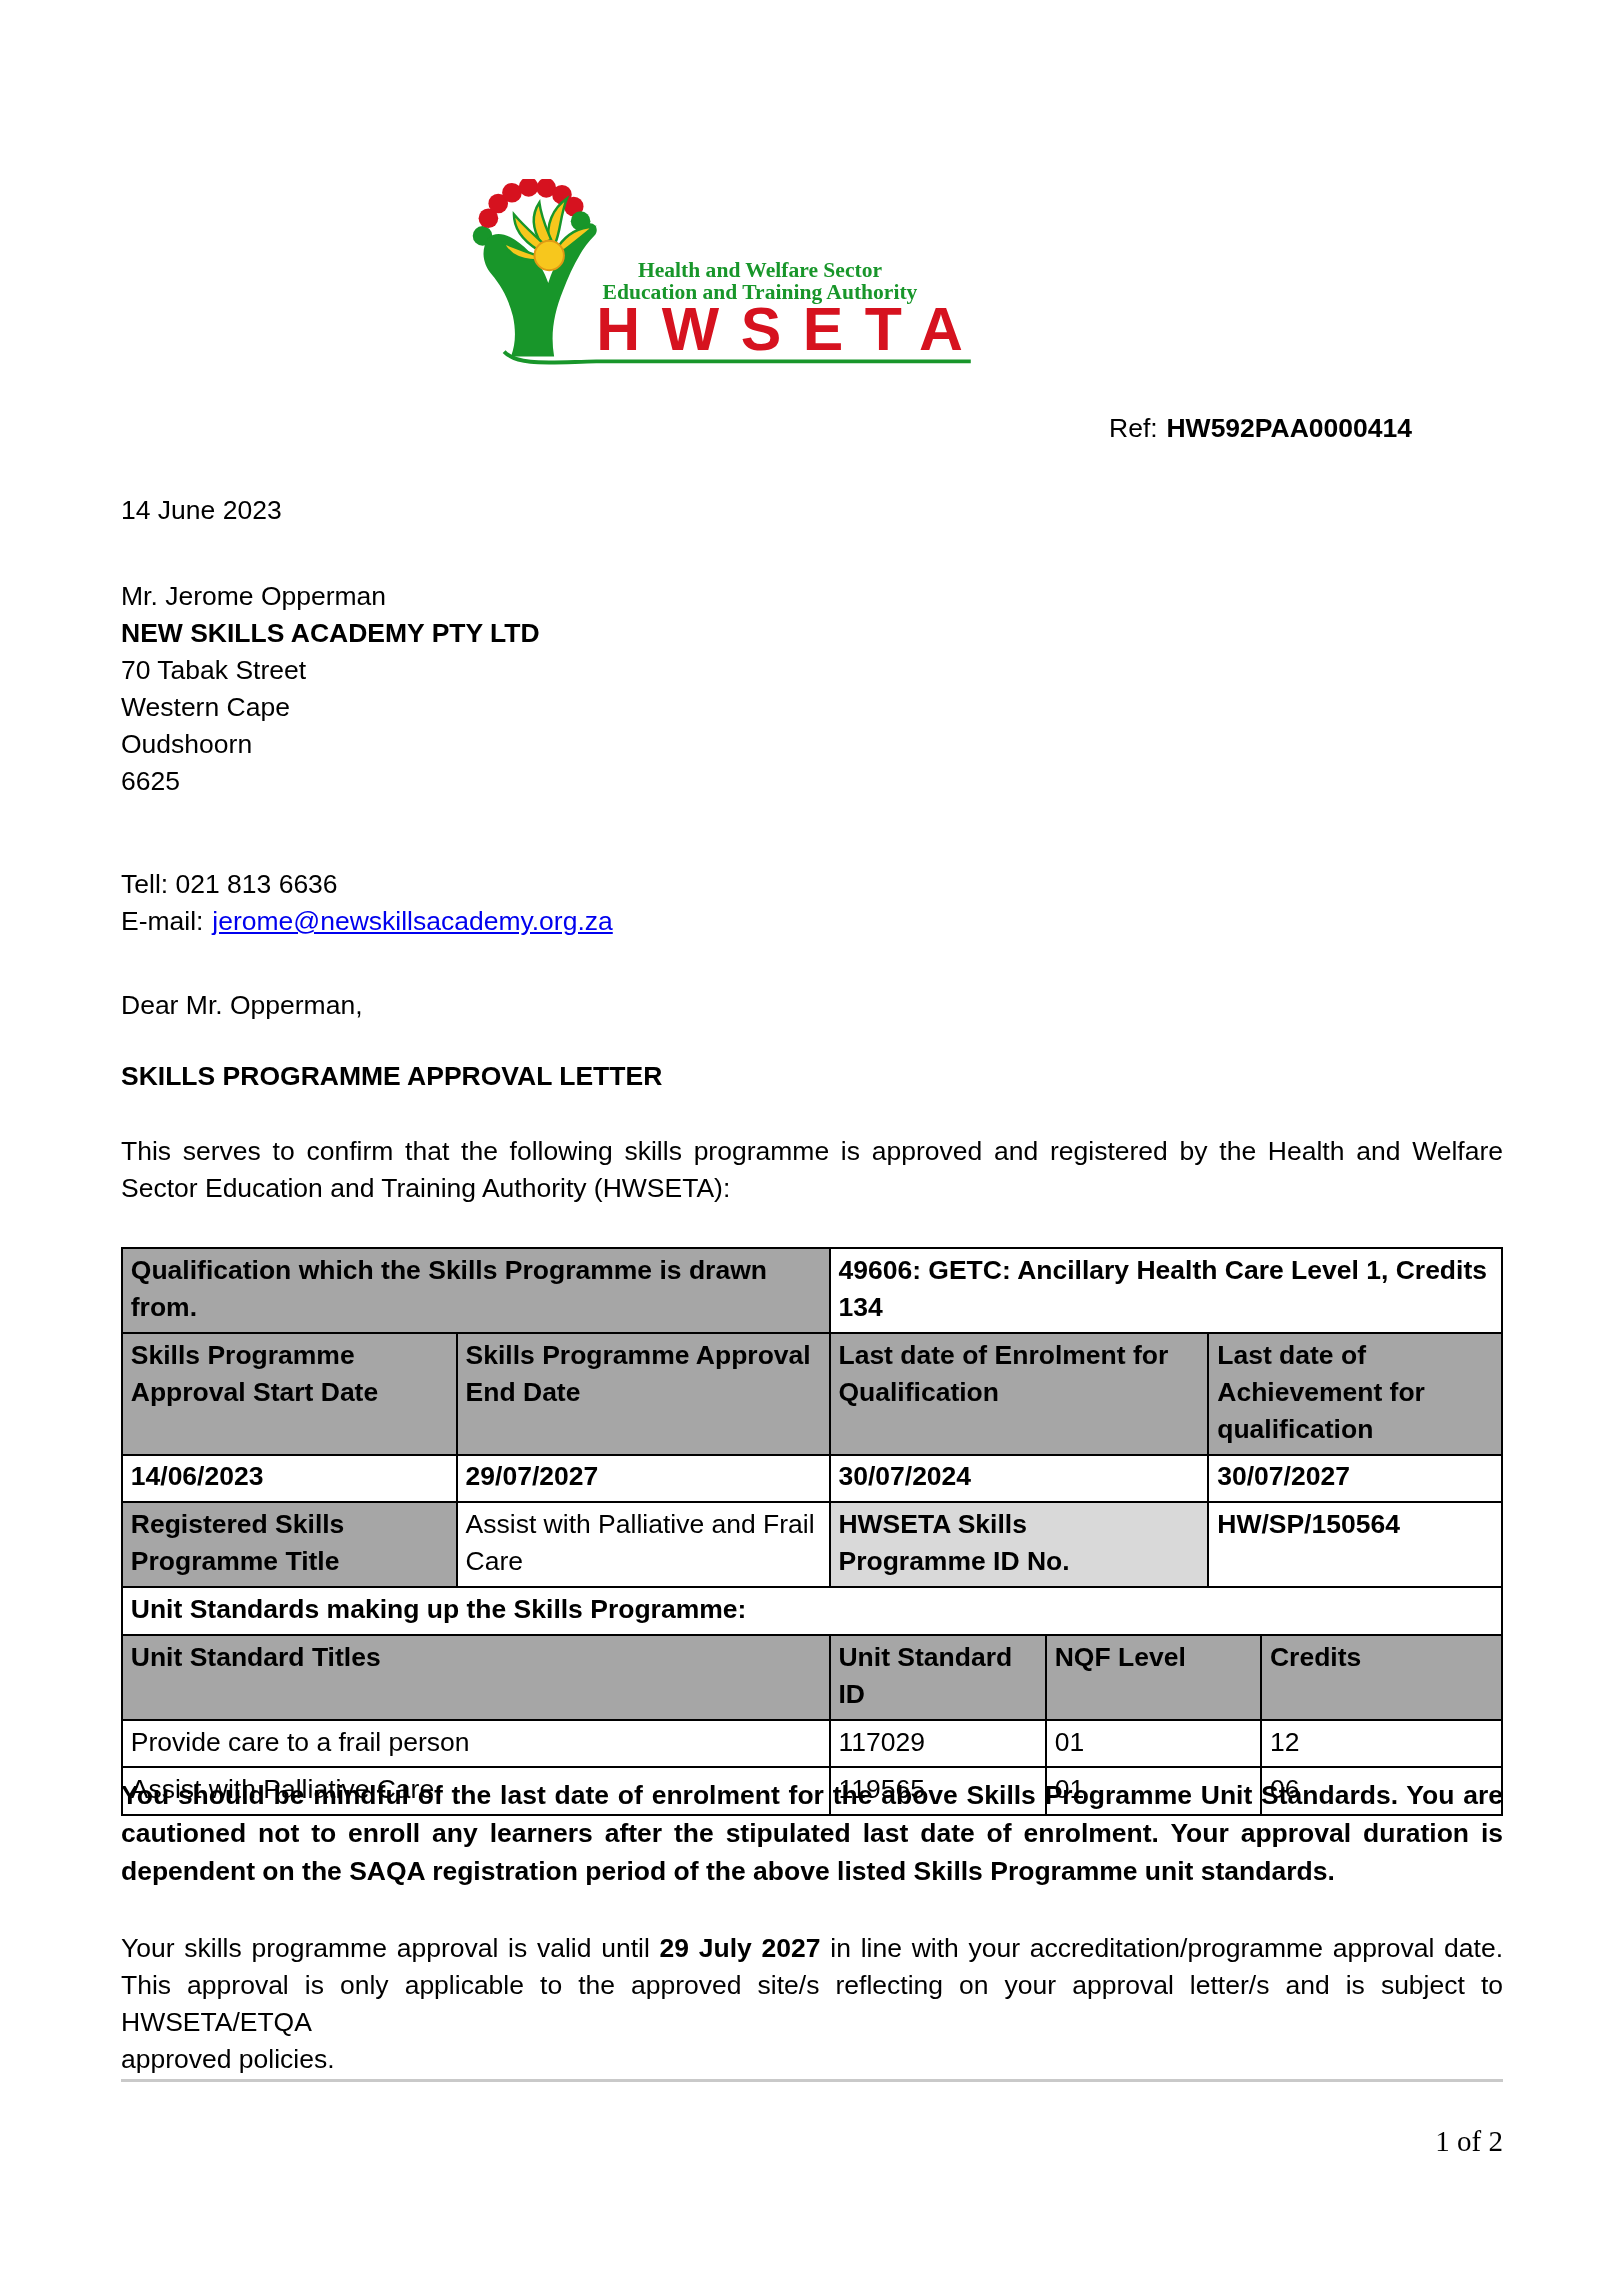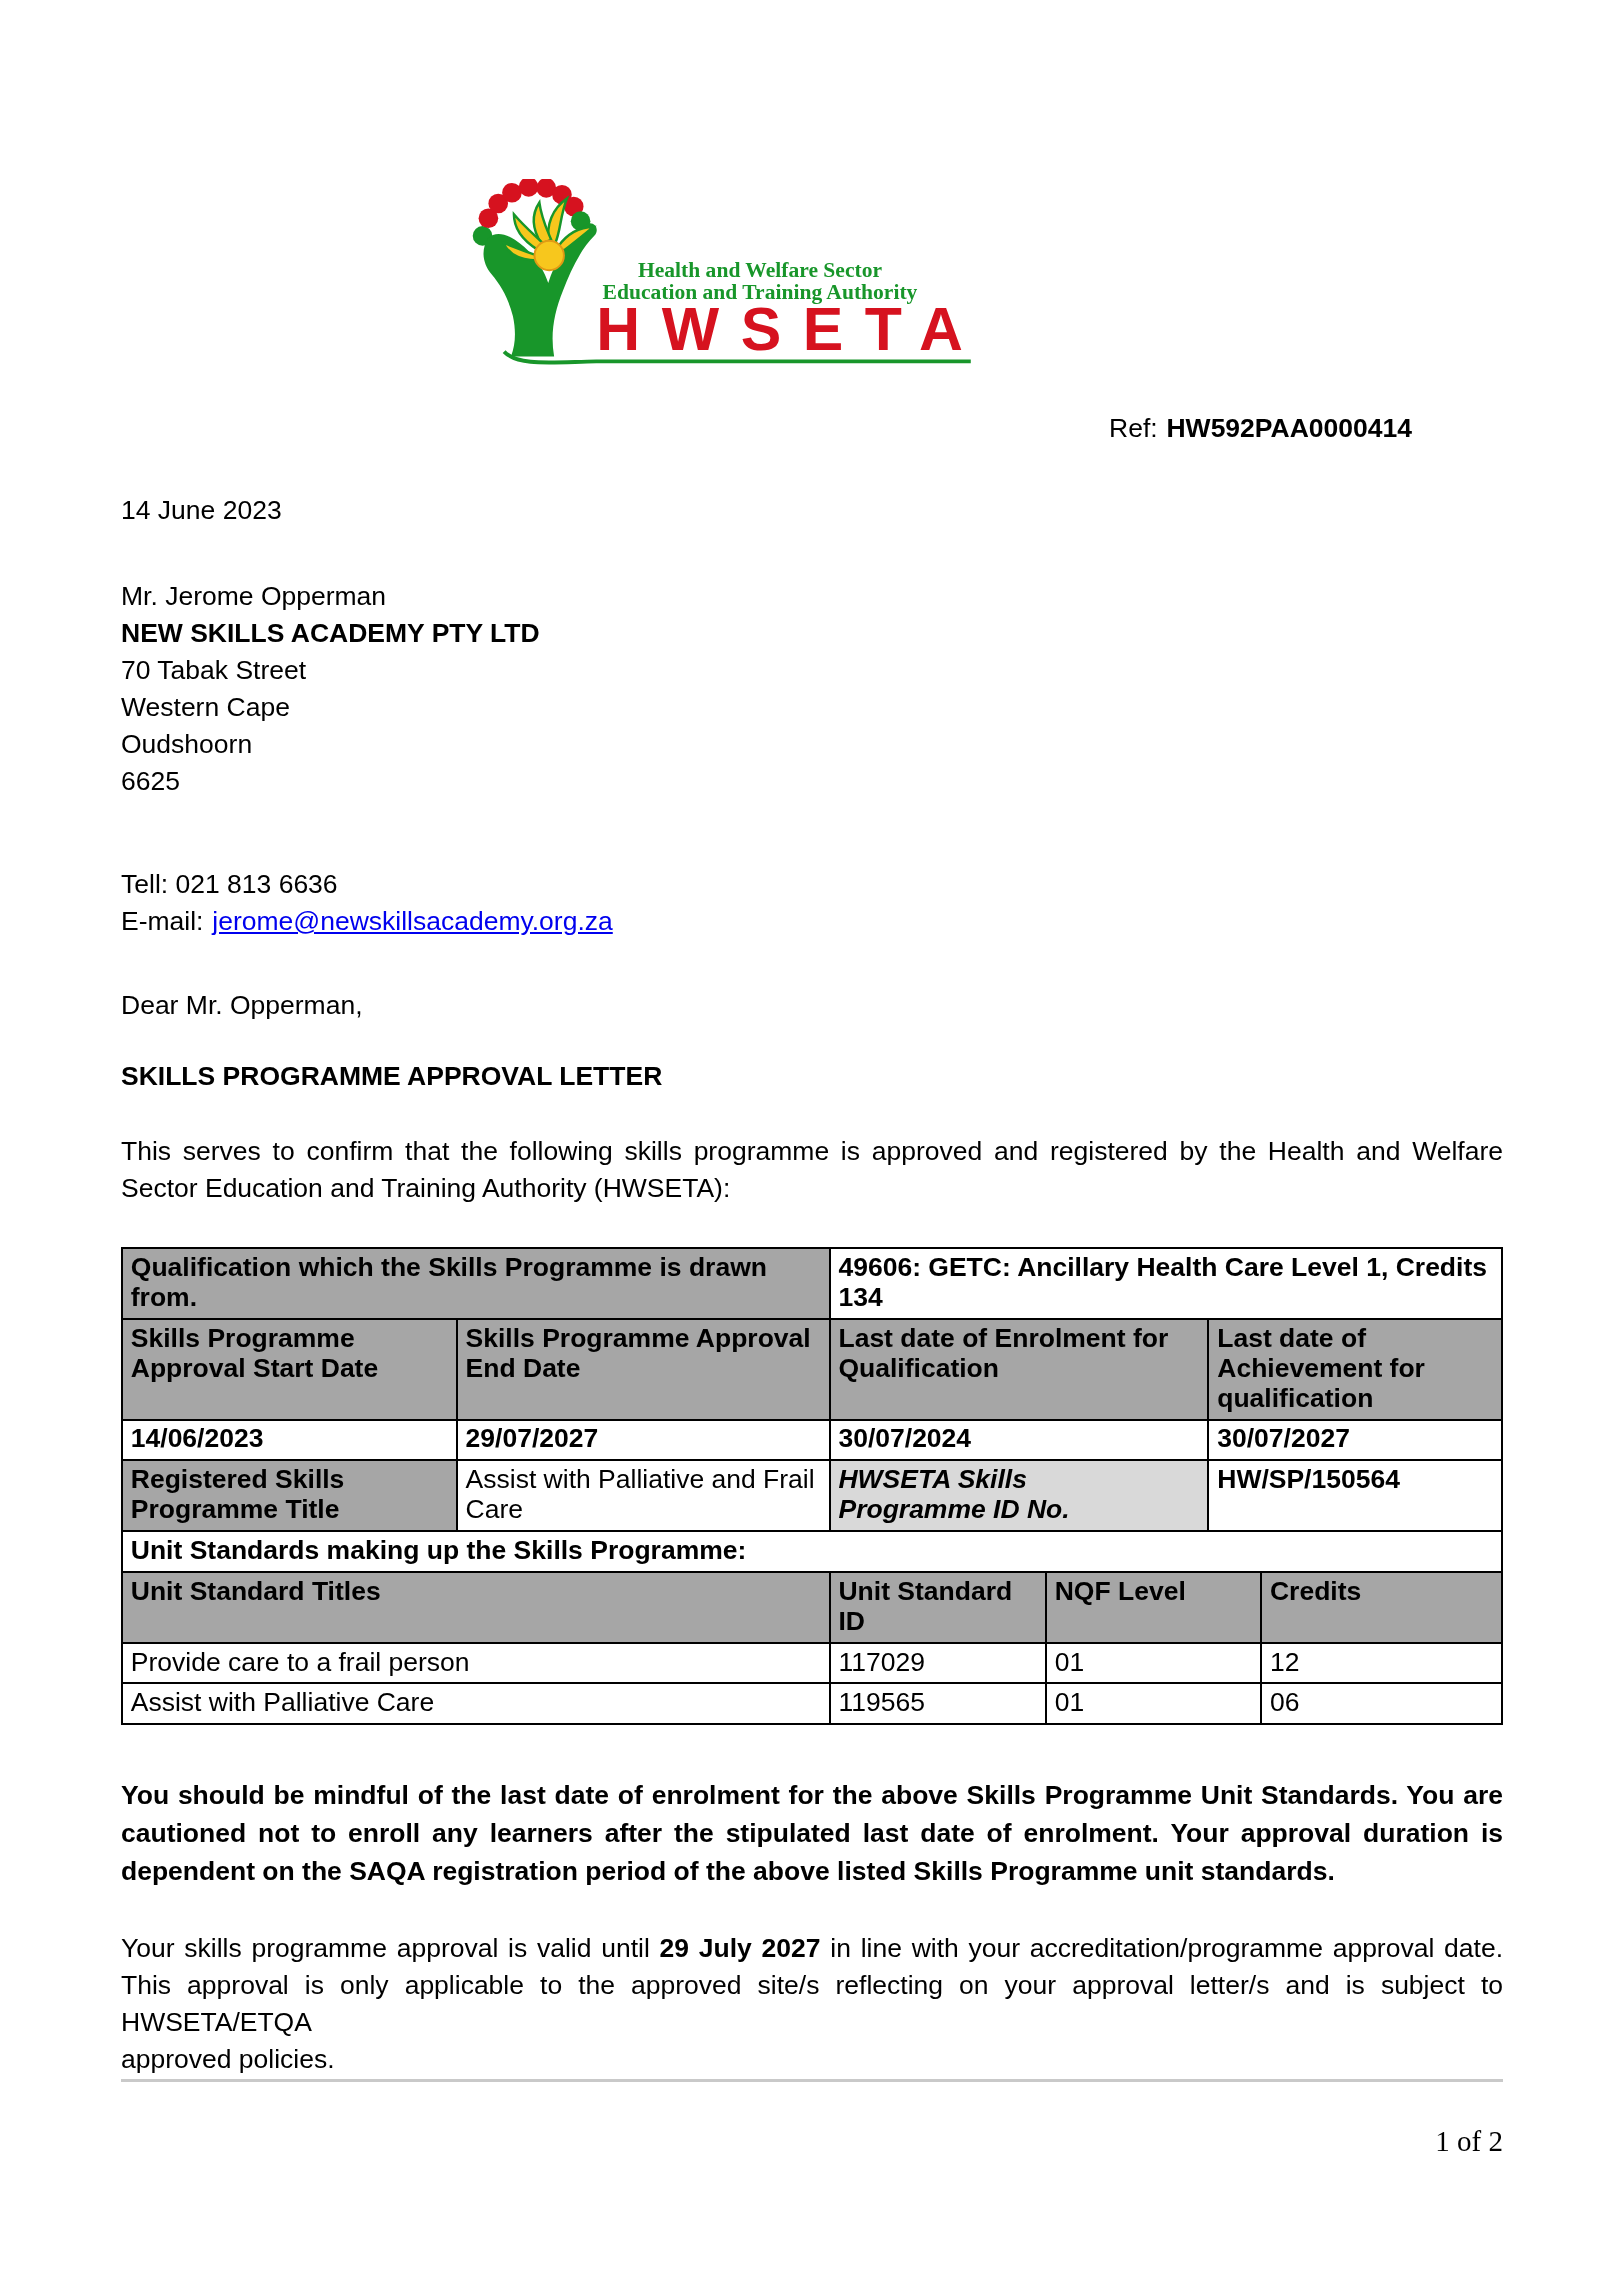--- a/index.html
+++ b/index.html
@@ -36,27 +36,27 @@
   #intro      { top:1133px; line-height:37px; text-align:justify; margin:0; }
 
   
   #tables     { top:1247px; }
   table { border-collapse:collapse; width:1382px; table-layout:fixed; font-size:26.5px; }
   #unit-table { margin-top:-2px; }
   td {
     border:2.5px solid #000;
     padding:2.9px 7.8px 5.9px 7.8px;
     vertical-align:top;
-    line-height:30px;
+    line-height:37px;
     overflow:hidden;
   }
   td.th       { background:var(--table-gray,#a6a6a6); font-weight:bold; }
   td.th-light { background:var(--table-light-gray,#d9d9d9); font-weight:bold; }
   td.b        { font-weight:bold; }
-  td.pad-r    { padding-right:33px;font-style:italic; }
+  td.pad-r    { padding-right:33px; }
 
   
   #warning  { top:1776px; font-weight:bold; text-align:justify; line-height:38px; margin:0; }
   #validity { top:1930px; text-align:justify; line-height:37px; margin:0; }
   #validity .val-date { font-weight:bold; }
 
   #footer-rule { top:2079px; height:2.9px; background:var(--rule-gray,#c9c9c9); }
   #page-num {
     top:2123px; text-align:right;
     font-family:"Liberation Serif","DejaVu Serif",serif;

